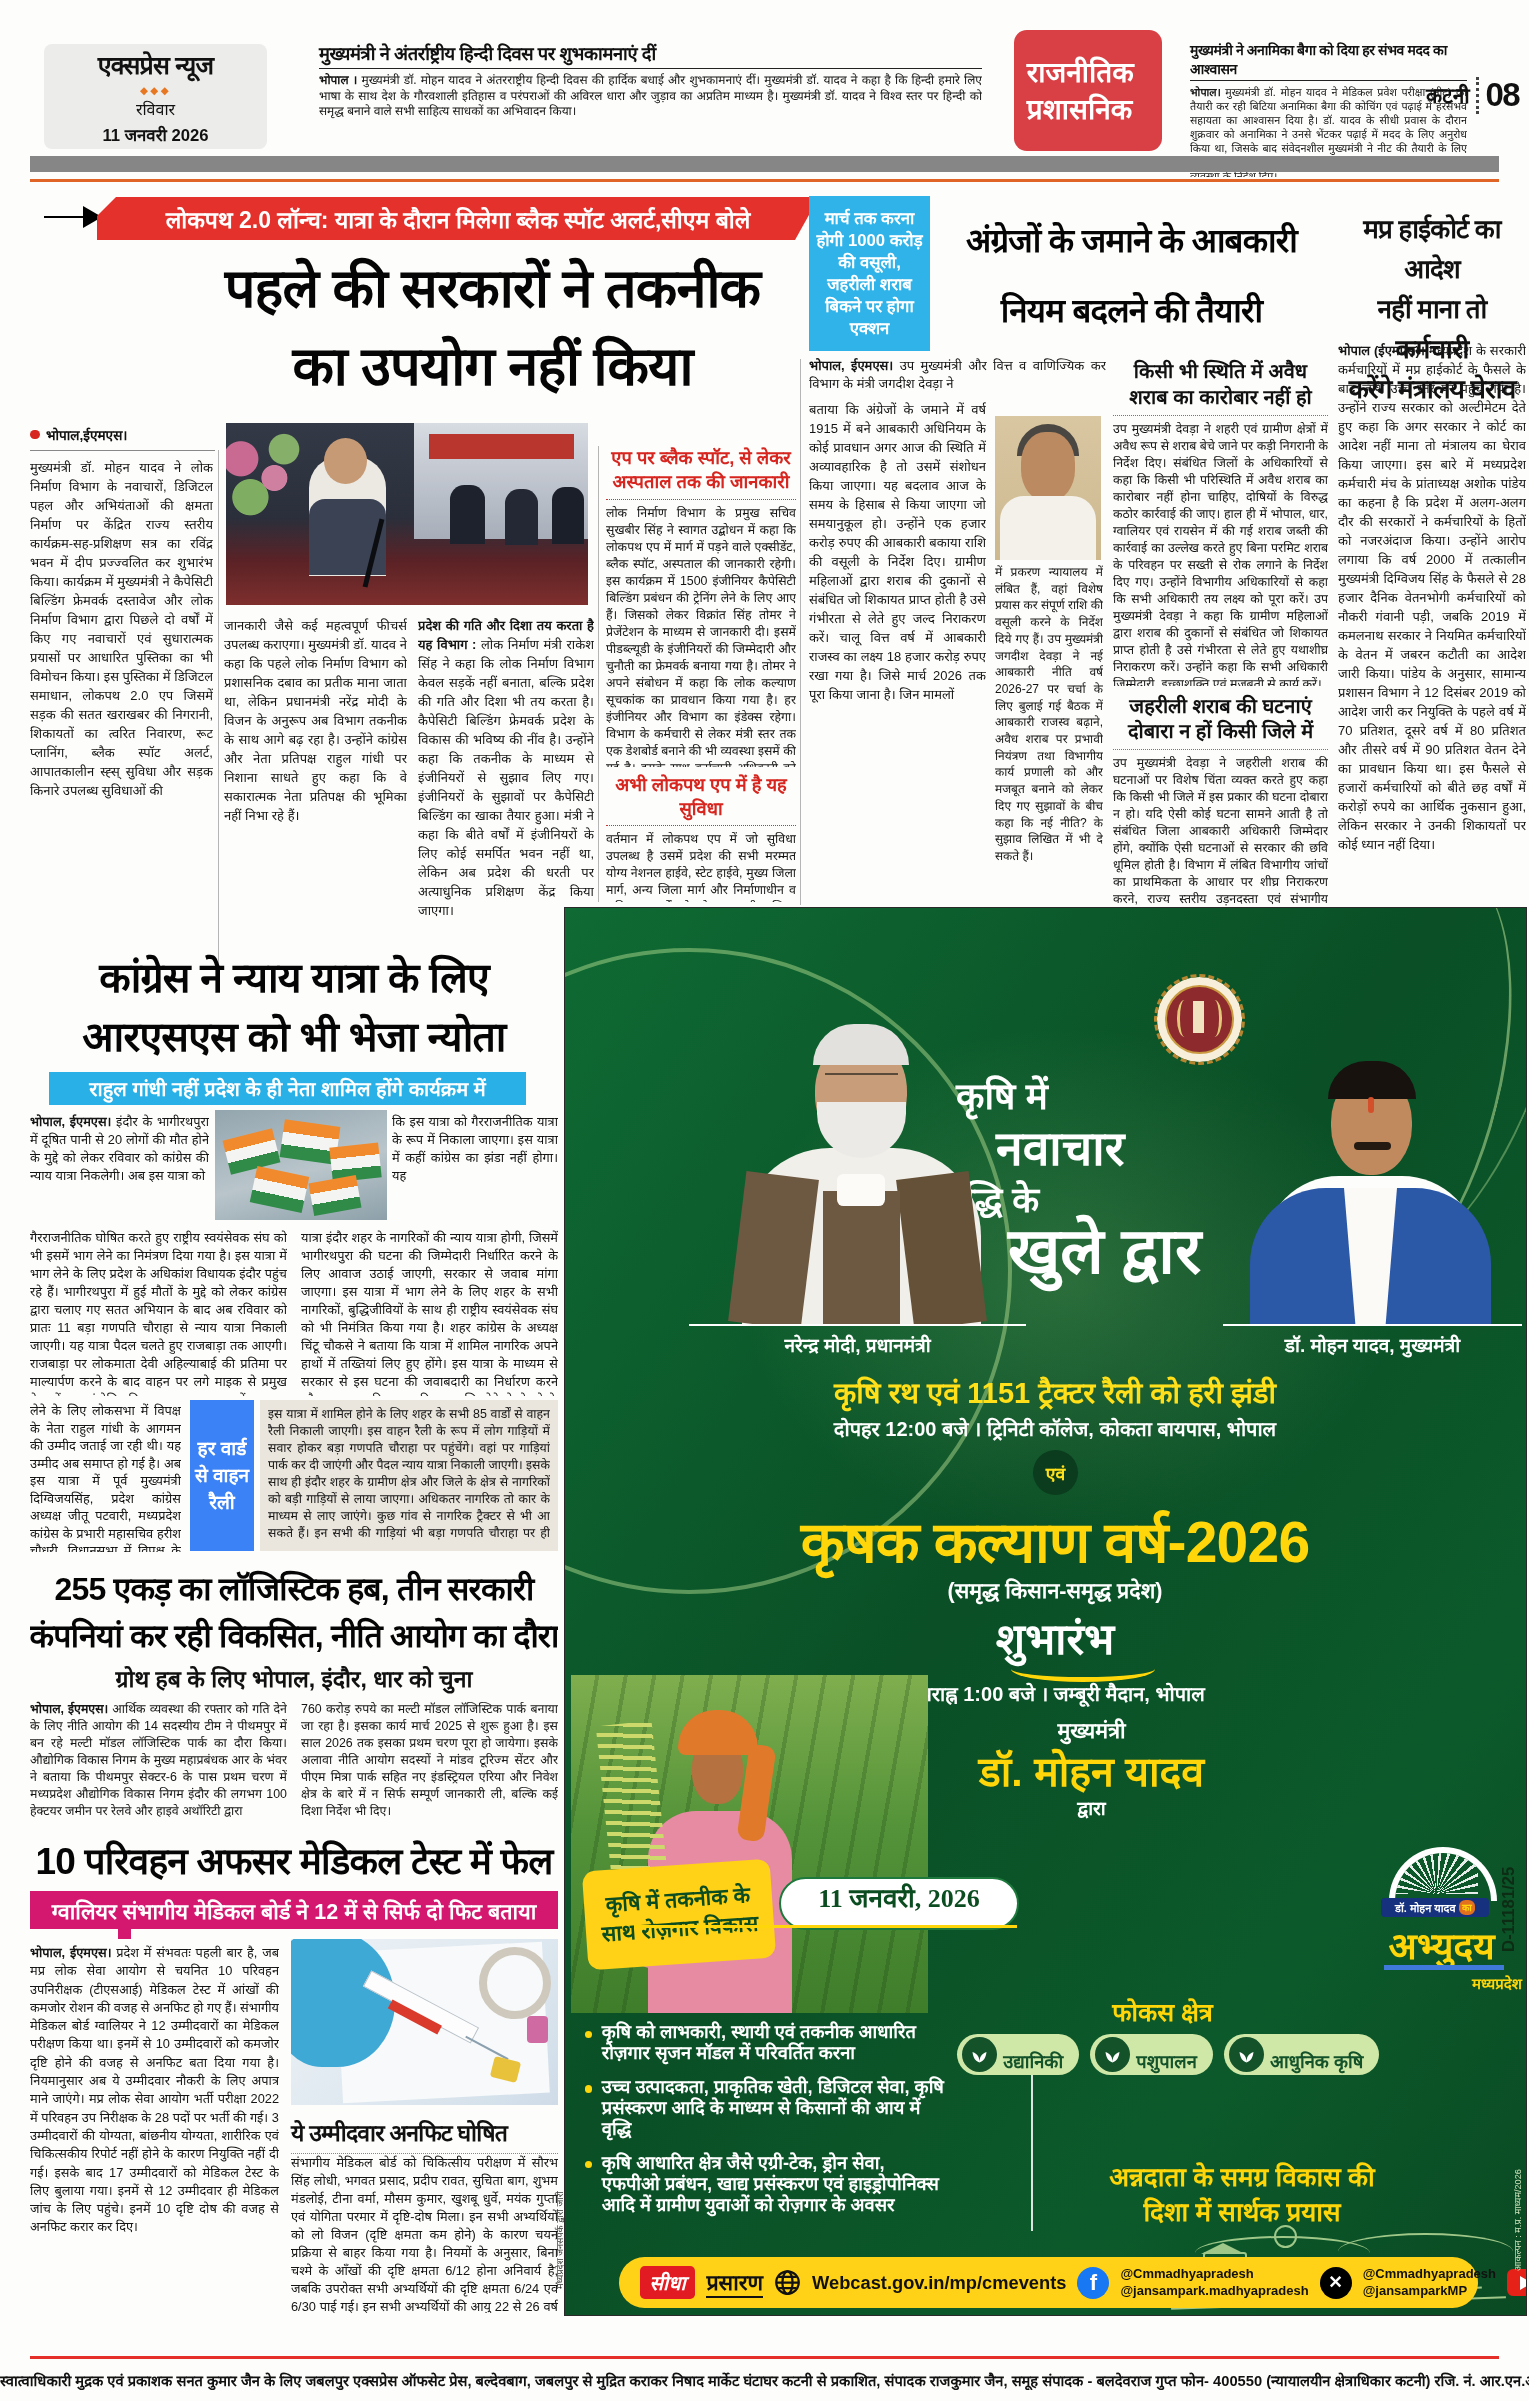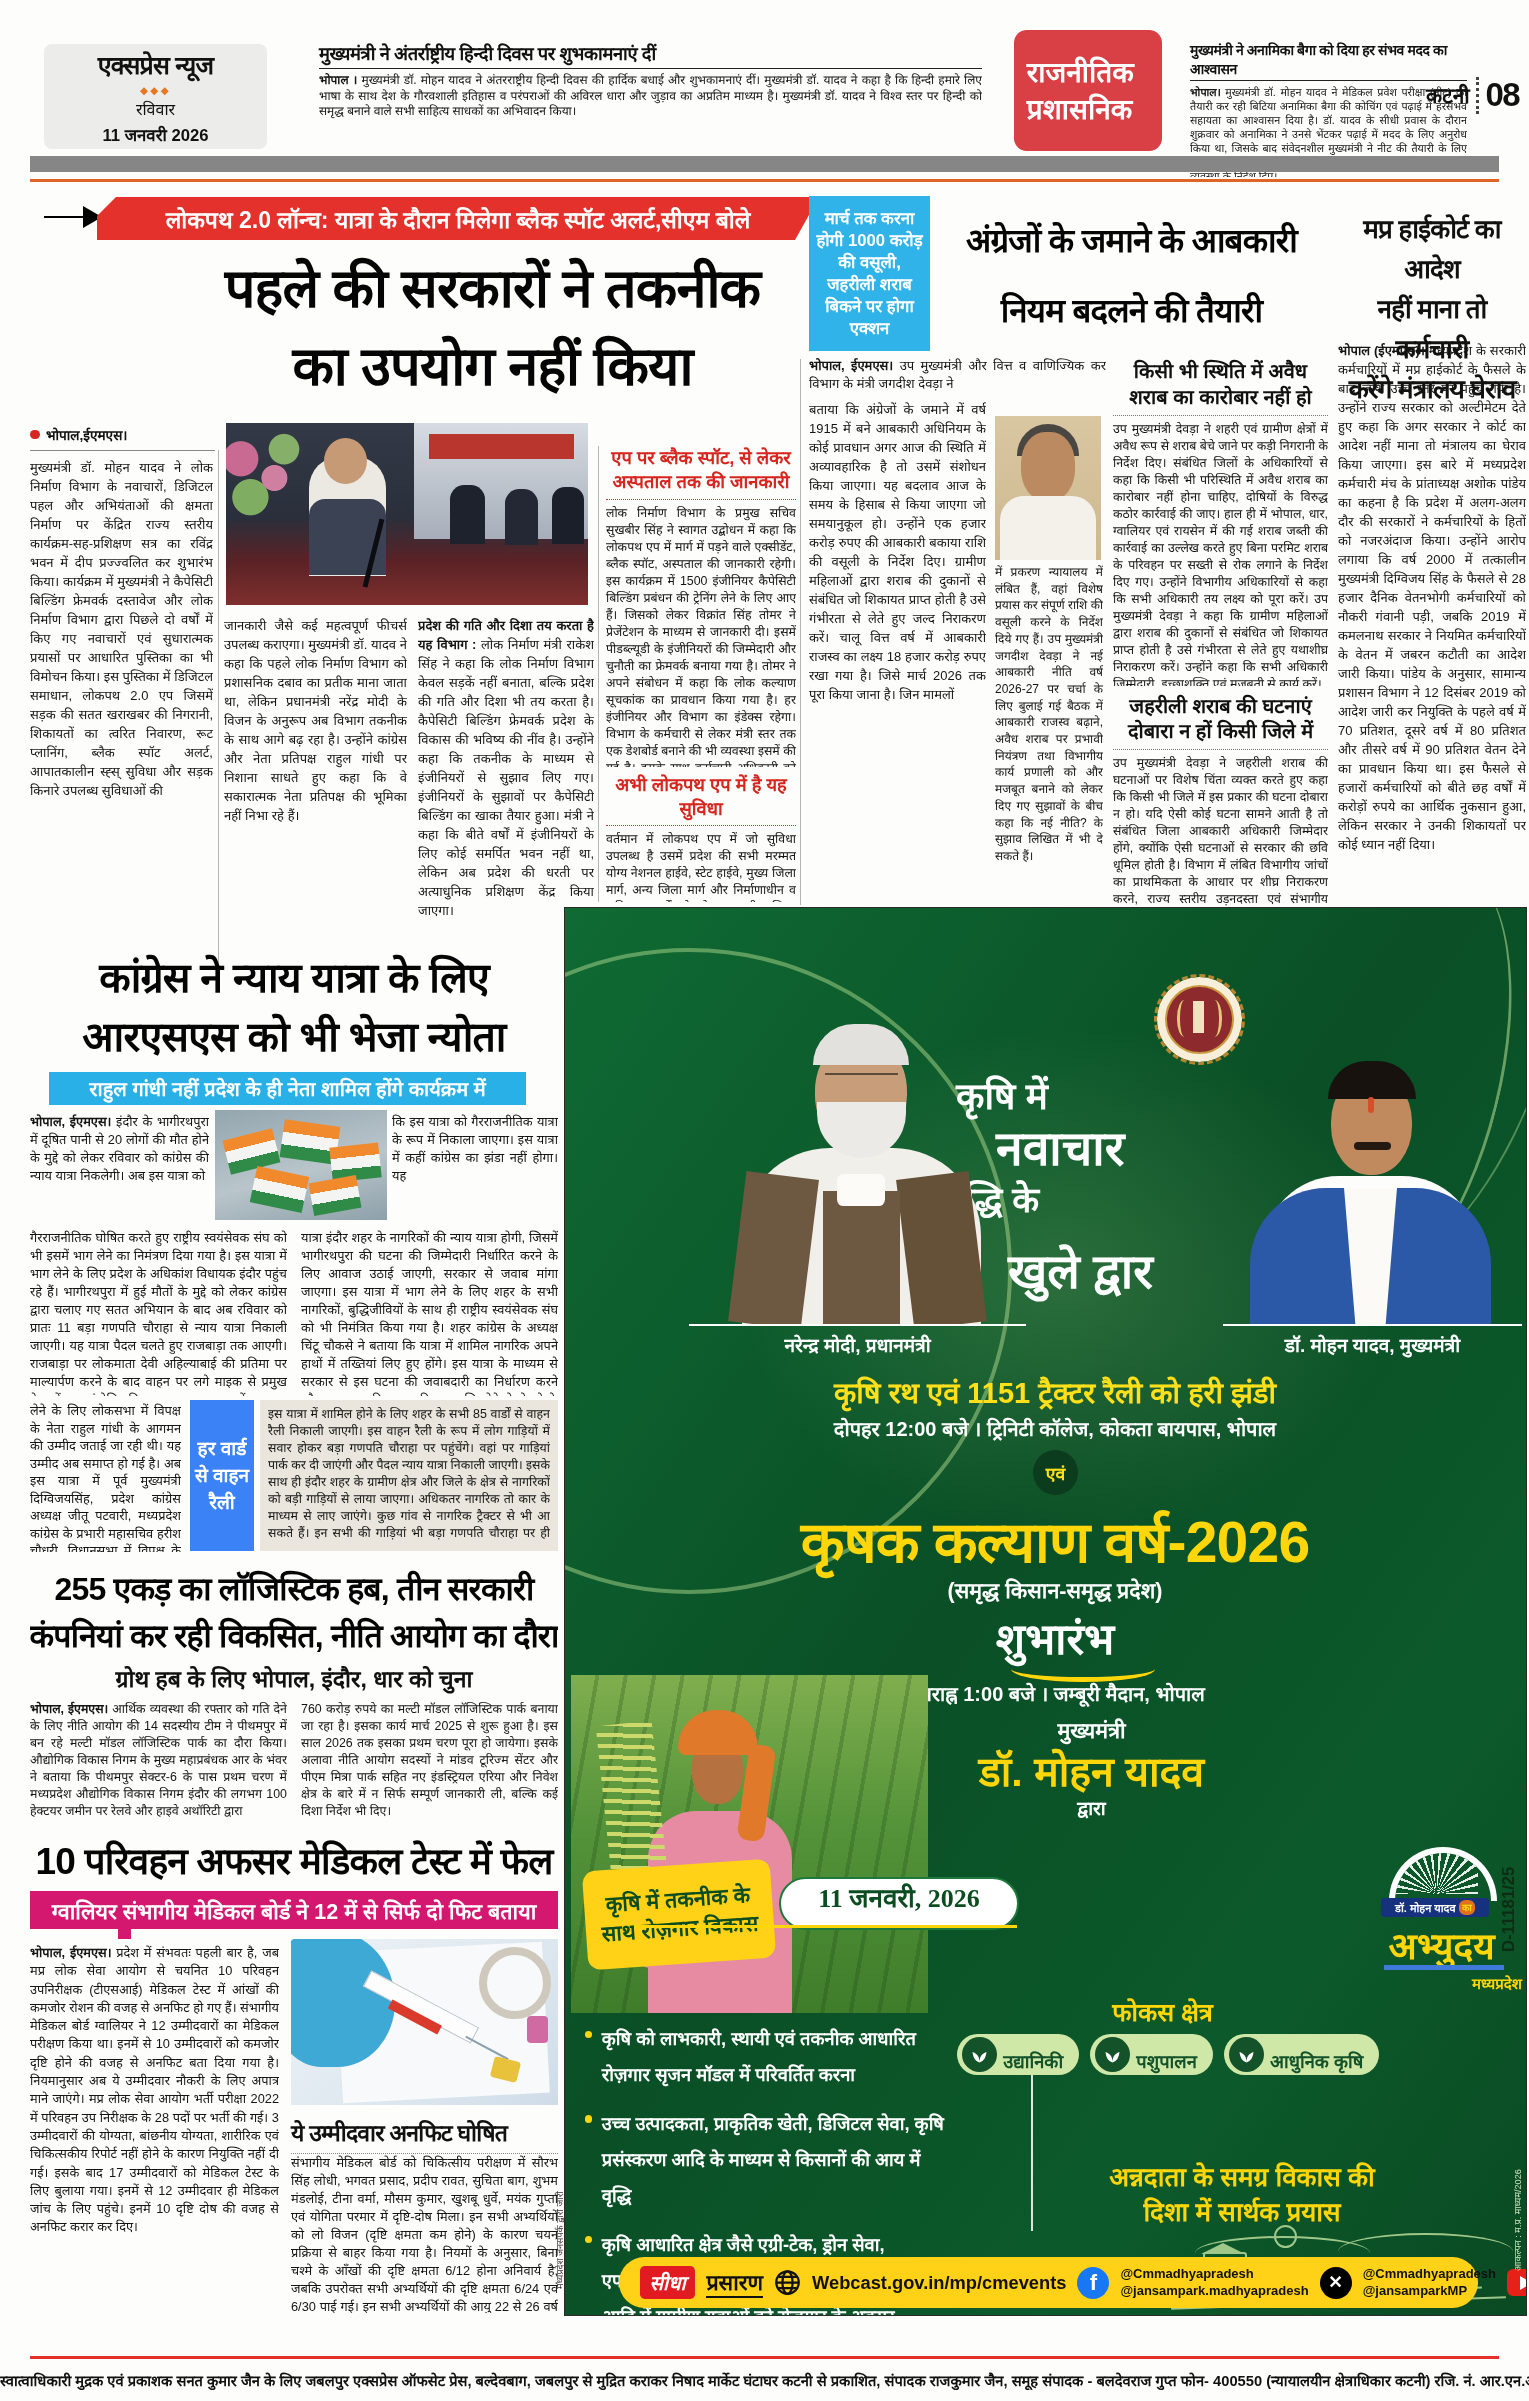--- a/index.html
+++ b/index.html
@@ -10,21 +10,21 @@
   .hl{font-weight:bold;color:#050505;display:flex;justify-content:center;align-items:center;overflow:hidden;letter-spacing:-0.8px;}
   .hl span{white-space:nowrap;}
   .subred{color:#d6261f;font-weight:bold;text-align:center;line-height:24px;}
   .center{text-align:center;}
   .vtext{writing-mode:vertical-rl;transform:rotate(180deg);}
   .pill{display:flex;align-items:center;gap:6.4px;background:#cfe8a8;border-radius:24px;height:41px;padding:0 16px 0 4.8px;}
   .pill .ic{width:35px;height:35px;border-radius:50%;background:#14522a;display:flex;align-items:center;justify-content:center;flex:0 0 35px;}
   .pill .lb{color:#14522a;font-weight:bold;font-size:18.3px;white-space:nowrap;margin-top:12px;}
   .bullet{display:flex;gap:9.6px;margin-bottom:12.8px;}
   .bullet .dot{width:7.2px;height:7.2px;border-radius:50%;background:#ffd60a;margin-top:9.6px;flex:0 0 7.2px;}
-  .bullet .tx{color:#fff;font-size:18.3px;line-height:36px;font-weight:bold;text-align:left;}
+  .bullet .tx{color:#fff;font-size:18.3px;line-height:21px;font-weight:bold;text-align:left;}
 </style>
 </head>
 <body>
 
 <div class="abs" style="left:44px;top:44px;width:223px;height:105px;background:#ececea;border-radius:8px;display:flex;flex-direction:column;align-items:center;justify-content:center;gap:2.4px;">
   <div style="font-weight:bold;font-size:25px;letter-spacing:-0.8px;">एक्सप्रेस न्यूज</div>
   <div style="color:#e87722;font-size:10.4px;letter-spacing:2.4px;">◆◆◆</div>
   <div style="font-size:16px;">रविवार</div>
   <div style="font-size:16.7px;font-weight:bold;">11 जनवरी 2026</div>
 </div>
@@ -211,21 +211,21 @@
       <div style="position:absolute;left:26px;top:14.4px;width:11px;height:32px;background:#f1e3c0;"></div>
       <div style="position:absolute;left:9.6px;top:12.8px;width:12.8px;height:37px;border-left:3.2px solid #e3c878;border-radius:50%;"></div>
       <div style="position:absolute;right:9.6px;top:12.8px;width:12.8px;height:37px;border-right:3.2px solid #e3c878;border-radius:50%;"></div>
     </div>
   </div>
 
   <div style="position:absolute;left:351px;top:166px;width:303px;color:#fff;font-weight:bold;">
     <div style="font-size:37px;line-height:46px;padding-left:40px;">कृषि में</div>
     <div style="font-size:48px;line-height:57px;padding-left:80px;">नवाचार</div>
     <div style="font-size:35px;line-height:46px;padding-left:4.8px;">समृद्धि के</div>
-    <div style="font-size:48px;line-height:57px;padding-left:92px;margin-top:20px;">खुले द्वार</div>
+    <div style="font-size:64px;line-height:57px;padding-left:92px;">खुले द्वार</div>
   </div>
 
   <div style="position:absolute;left:124px;top:84px;width:337px;height:332px;overflow:hidden;">
     <div style="position:absolute;left:53px;top:156px;width:239px;height:179px;background:#f1efe9;border-radius:88px 88px 0 0;"></div>
     <div style="position:absolute;left:48px;top:183px;width:73px;height:151px;background:#6d5842;transform:rotate(7deg);"></div>
     <div style="position:absolute;right:48px;top:183px;width:73px;height:151px;background:#655138;transform:rotate(-7deg);"></div>
     <div style="position:absolute;left:134px;top:199px;width:77px;height:136px;background:#6d5842;"></div>
     <div style="position:absolute;left:148px;top:182px;width:48px;height:32px;background:#fcfbf8;border-radius:6.4px;"></div>
     <div style="position:absolute;left:126px;top:45px;width:92px;height:112px;background:#c89d7a;border-radius:48%;"></div>
     <div style="position:absolute;left:124px;top:32px;width:96px;height:41px;background:#e3e1de;border-radius:48px 48px 0 0;"></div>

